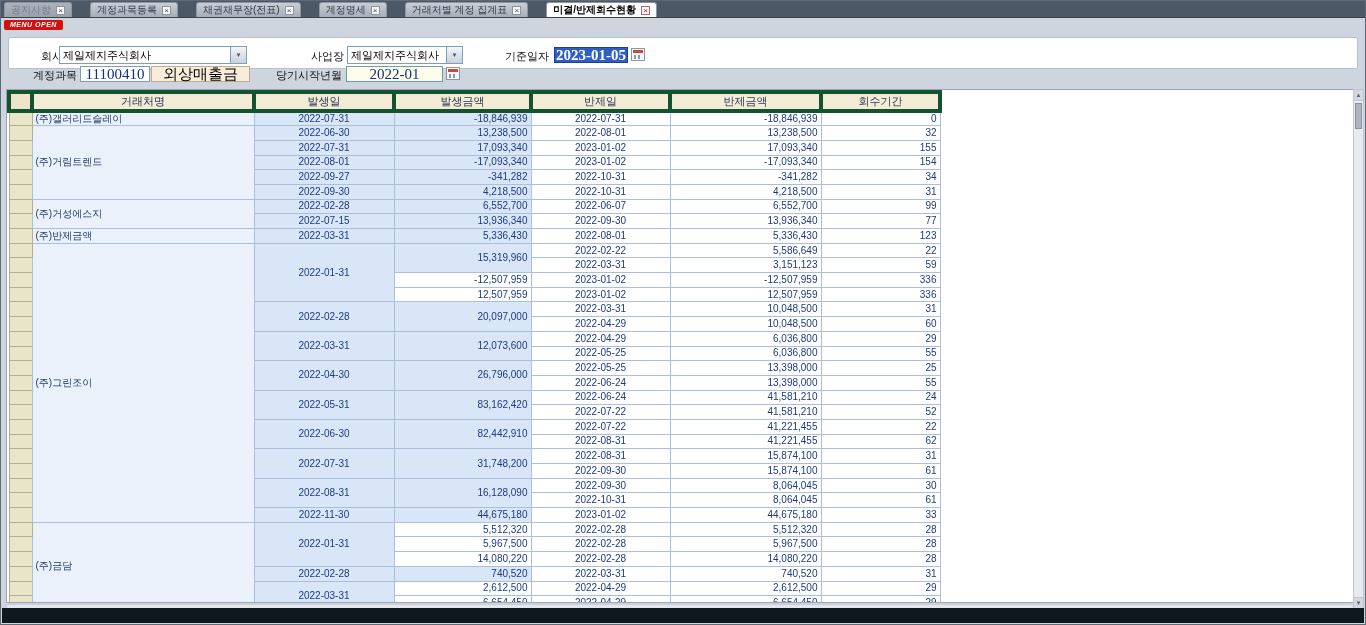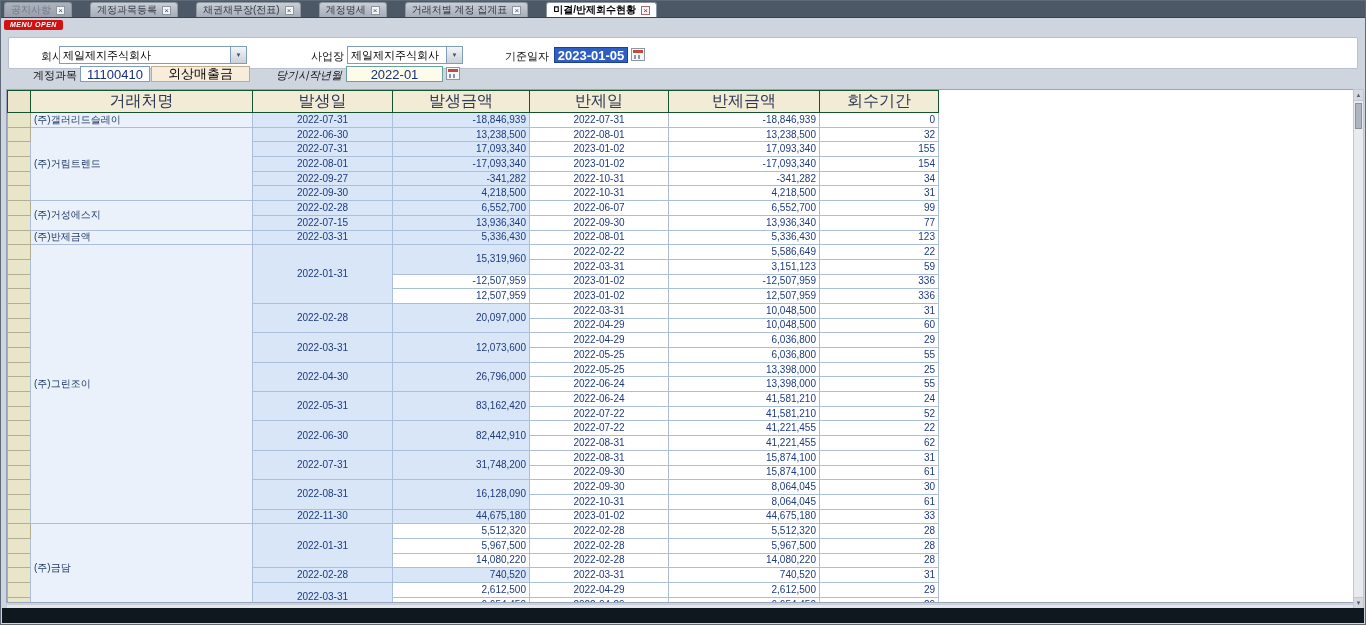--- a/index.html
+++ b/index.html
@@ -17,33 +17,33 @@
 
   
   .menu-open { position:absolute; top:19px; left:3px; height:10px; padding:0 6px; background:#d21010; color:#fff; font-size:7px; font-weight:bold; font-style:italic; line-height:10px; border-radius:2px; letter-spacing:.5px; }
 
   
   .form-panel { position:absolute; left:7px; right:7px; top:36px; height:32px; background:#fff; border:1px solid #b7c0cc; border-radius:2px; }
   .lbl { position:absolute; font-size:11px; color:#111; text-align:right; white-space:nowrap; }
   .combo { position:absolute; height:18px; background:#fff; border:1px solid #7f9db9; display:flex; align-items:center; }
   .combo .txt { flex:1; font-size:11px; padding-left:3px; color:#000; white-space:nowrap; overflow:hidden; }
   .combo .btn { width:16px; align-self:stretch; background:linear-gradient(#f3f5f8,#cbd1da); border-left:1px solid #7f9db9; display:flex; align-items:center; justify-content:center; font-size:6px; color:#3a516f; }
-  .field { position:absolute; height:16px; background:#fff; border:1px solid #7f9db9; font-size:13px; display:flex; align-items:center; justify-content:center; color:#16307a; white-space:nowrap; }
+  .field { position:absolute; height:16px; background:#fff; border:1px solid #7f9db9; font-size:15px; display:flex; align-items:center; justify-content:center; color:#16307a; white-space:nowrap;font-family:Liberation Serif, serif; }
   .field.selected { background:#2f5fc5; color:#fff; font-weight:bold; border-color:#1c3f8f; }
   .field.beige { background:#f8ecdb; color:#000; border-color:#c0ab8d; }
   .field.pale { background:#fdfcea; border-color:#69a0a0; }
   .cal-icon { position:absolute; width:14px; height:13px; background:#f4f6f8; border:1px solid #8a97a6; }
   .cal-icon::before { content:""; position:absolute; top:1px; left:1px; right:1px; height:3px; background:#c44b3c; }
   .cal-icon::after { content:""; position:absolute; left:2px; right:2px; top:6px; height:4px;
     background:repeating-linear-gradient(90deg,#8a97a6 0 2px,transparent 2px 4px); }
 
   
   .grid-area { position:absolute; left:5px; top:88px; width:1348px; height:514px; background:#fff; border:1px solid #96a5bb; overflow:hidden; }
   table.grid { border-collapse:collapse; table-layout:fixed; width:931px; }
-  .grid th { height:13px; background:#f2ebd5; border:1px solid #14532d; font-size:16px; font-weight:normal; color:#2b3a55; padding:0; white-space:nowrap; }
+  .grid th { height:13px; background:#f2ebd5; border:4px solid #14532d; font-size:11px; font-weight:normal; color:#2b3a55; padding:0; white-space:nowrap; }
   .grid th.h-sel { background:#ece5cc; }
   .grid td { height:14.7px; border:1px solid #abbfda; font-size:10px; line-height:12px; color:#1d3a80; padding:0 3px; white-space:nowrap; overflow:hidden; vertical-align:middle; }
   td.c-sel  { background:#e9e5c9; border-color:#b2ae92; }
   td.c-name { background:#eaf1fb; text-align:left; color:#203a66; }
   td.c-d1   { background:#d9e6f7; text-align:center; }
   td.c-a1   { background:#d9e6f7; text-align:right; }
   td.c-a1.white { background:#ffffff; }
   td.c-d2   { background:#ffffff; text-align:center; }
   td.c-a2   { background:#ffffff; text-align:right; }
   td.c-days { background:#ffffff; text-align:right; }
@@ -104,21 +104,21 @@
     </div>
 
     <span class="lbl" style="left:448px; top:11px; width:92px;">기준일자</span>
     <div class="field selected" style="left:545px; top:9px; width:74px;">2023-01-05</div>
     <span class="cal-icon" style="left:622px; top:10px;"></span>
 
     <span class="lbl" style="left:10px; top:30px; width:58px;">계정과목</span>
     <div class="field" style="left:71px; top:28px; width:70px;">11100410</div>
     <div class="field beige" style="left:142px; top:28px; width:99px;">외상매출금</div>
 
-    <span class="lbl" style="left:245px; top:30px; width:88px;font-style:italic;">당기시작년월</span>
+    <span class="lbl" style="left:245px; top:30px; width:88px;">당기시작년월</span>
     <div class="field pale" style="left:337px; top:28px; width:97px;">2022-01</div>
     <span class="cal-icon" style="left:437px; top:29px;"></span>
   </div>
 
   <div class="grid-area">
     <table class="grid" id="grid-table">
       <colgroup>
         <col style="width:23px">
           <col style="width:222px">
           <col style="width:140px">

